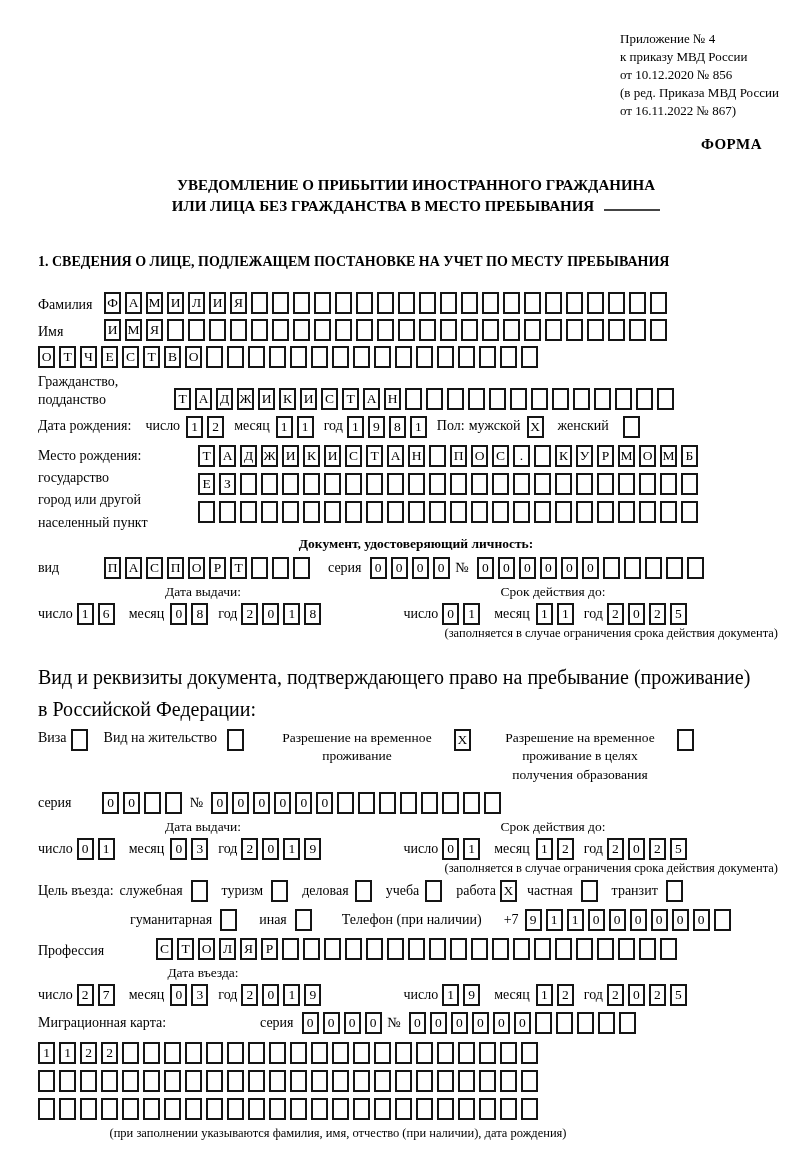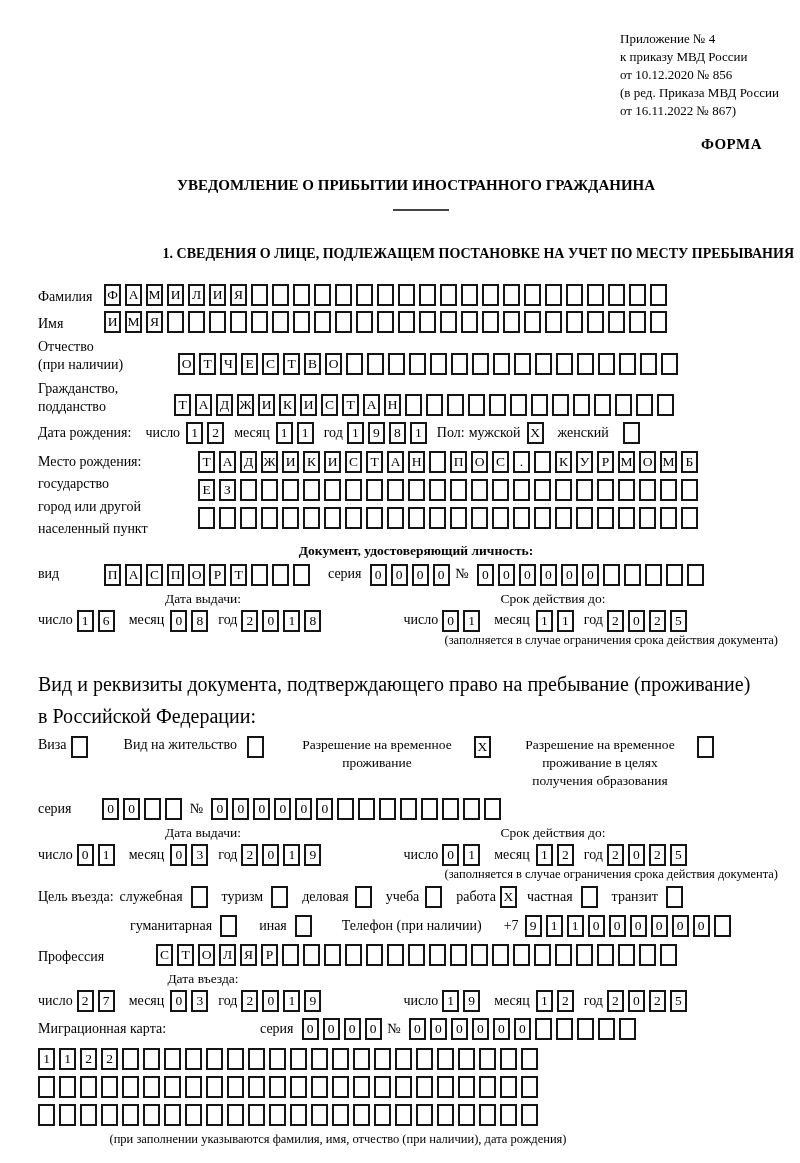--- a/index.html
+++ b/index.html
@@ -12,21 +12,21 @@
   .page { position:relative; width:800px; height:1163px; padding:30px 6px 0 38px; }
 
   
   .apx { margin-left:582px; font-size:13px; line-height:1.38; white-space:nowrap; }
   .apx div { margin:0; }
   .forma { margin-top:16px; padding-right:32px; text-align:right; font-weight:bold; font-size:15px; letter-spacing:.5px; }
 
   .title { margin-top:22px; text-align:center; font-weight:bold; font-size:15px; line-height:1.45; }
   .t-underline { display:inline-block; width:56px; border-bottom:2px solid #444; margin-left:10px; vertical-align:baseline; }
 
-  .sec-heading { margin-top:28px; font-weight:bold; font-size:14px; text-align:right; white-space:nowrap; }
+  .sec-heading { margin-top:36px; font-weight:bold; font-size:14px; text-align:left; white-space:nowrap; }
 
   .lbl { font-size:14px; line-height:1.3; }
   .row { display:flex; align-items:flex-end; margin-bottom:5px; }
   .cells { display:inline-flex; flex-wrap:nowrap; }
   .cell {
     flex:none; display:inline-flex; align-items:center; justify-content:center;
     width:17px; height:22px; border:2px solid #151515; margin-right:4px;
     font-size:13.5px; line-height:1;
   }
   .inline { display:flex; align-items:center; }
@@ -65,21 +65,21 @@
     <div>к приказу МВД России</div>
     <div>от 10.12.2020 № 856</div>
     <div>(в ред. Приказа МВД России</div>
     <div>от 16.11.2022 № 867)</div>
   </div>
 
   <div class="forma">ФОРМА</div>
 
   <div class="title">
     <div>УВЕДОМЛЕНИЕ О ПРИБЫТИИ ИНОСТРАННОГО ГРАЖДАНИНА</div>
-    <div><span class="t-underline"></span></div>
+    <div><span>ИЛИ ЛИЦА БЕЗ ГРАЖДАНСТВА В МЕСТО ПРЕБЫВАНИЯ</span><span class="t-underline"></span></div>
   </div>
 
   <div class="sec-heading">1. СВЕДЕНИЯ О ЛИЦЕ, ПОДЛЕЖАЩЕМ ПОСТАНОВКЕ НА УЧЕТ ПО МЕСТУ ПРЕБЫВАНИЯ</div>
 
   <div class="row" style="margin-top:22px;">
     <div class="lbl" style="width:66px;">Фамилия</div>
     <div class="cells">
         <span class="cell">Ф</span>
         <span class="cell">А</span>
         <span class="cell">М</span>
@@ -137,24 +137,20 @@
         <span class="cell"></span>
         <span class="cell"></span>
         <span class="cell"></span>
         <span class="cell"></span>
         <span class="cell"></span>
         <span class="cell"></span>
       </div>
   </div>
 
   <div class="row">
-    <div class="lbl" style="width:140px;">
-      <div>Отчество</div>
-      <div>(при наличии)</div>
-    </div>
     <div class="cells">
         <span class="cell">О</span>
         <span class="cell">Т</span>
         <span class="cell">Ч</span>
         <span class="cell">Е</span>
         <span class="cell">С</span>
         <span class="cell">Т</span>
         <span class="cell">В</span>
         <span class="cell">О</span>
         <span class="cell"></span>
@@ -416,21 +412,21 @@
     <div>в Российской Федерации:</div>
   </div>
 
   <div class="permit-row">
     <div class="permit-item">
       <span class="lbl mr4">Виза</span>
       <span class="cells">
           <span class="cell"></span>
         </span>
     </div>
-    <div class="permit-item" style="margin-left:32px;">
+    <div class="permit-item" style="margin-left:12px;">
       <span class="lbl" style="margin-right:10px;">Вид на жительство</span>
       <span class="cells">
           <span class="cell"></span>
         </span>
     </div>
     <div class="permit-item" style="margin-left:20px;">
       <span class="permit-label-multi" style="width:178px; margin-right:8px;">
         <div>Разрешение на временное</div>
         <div>проживание</div>
       </span>

